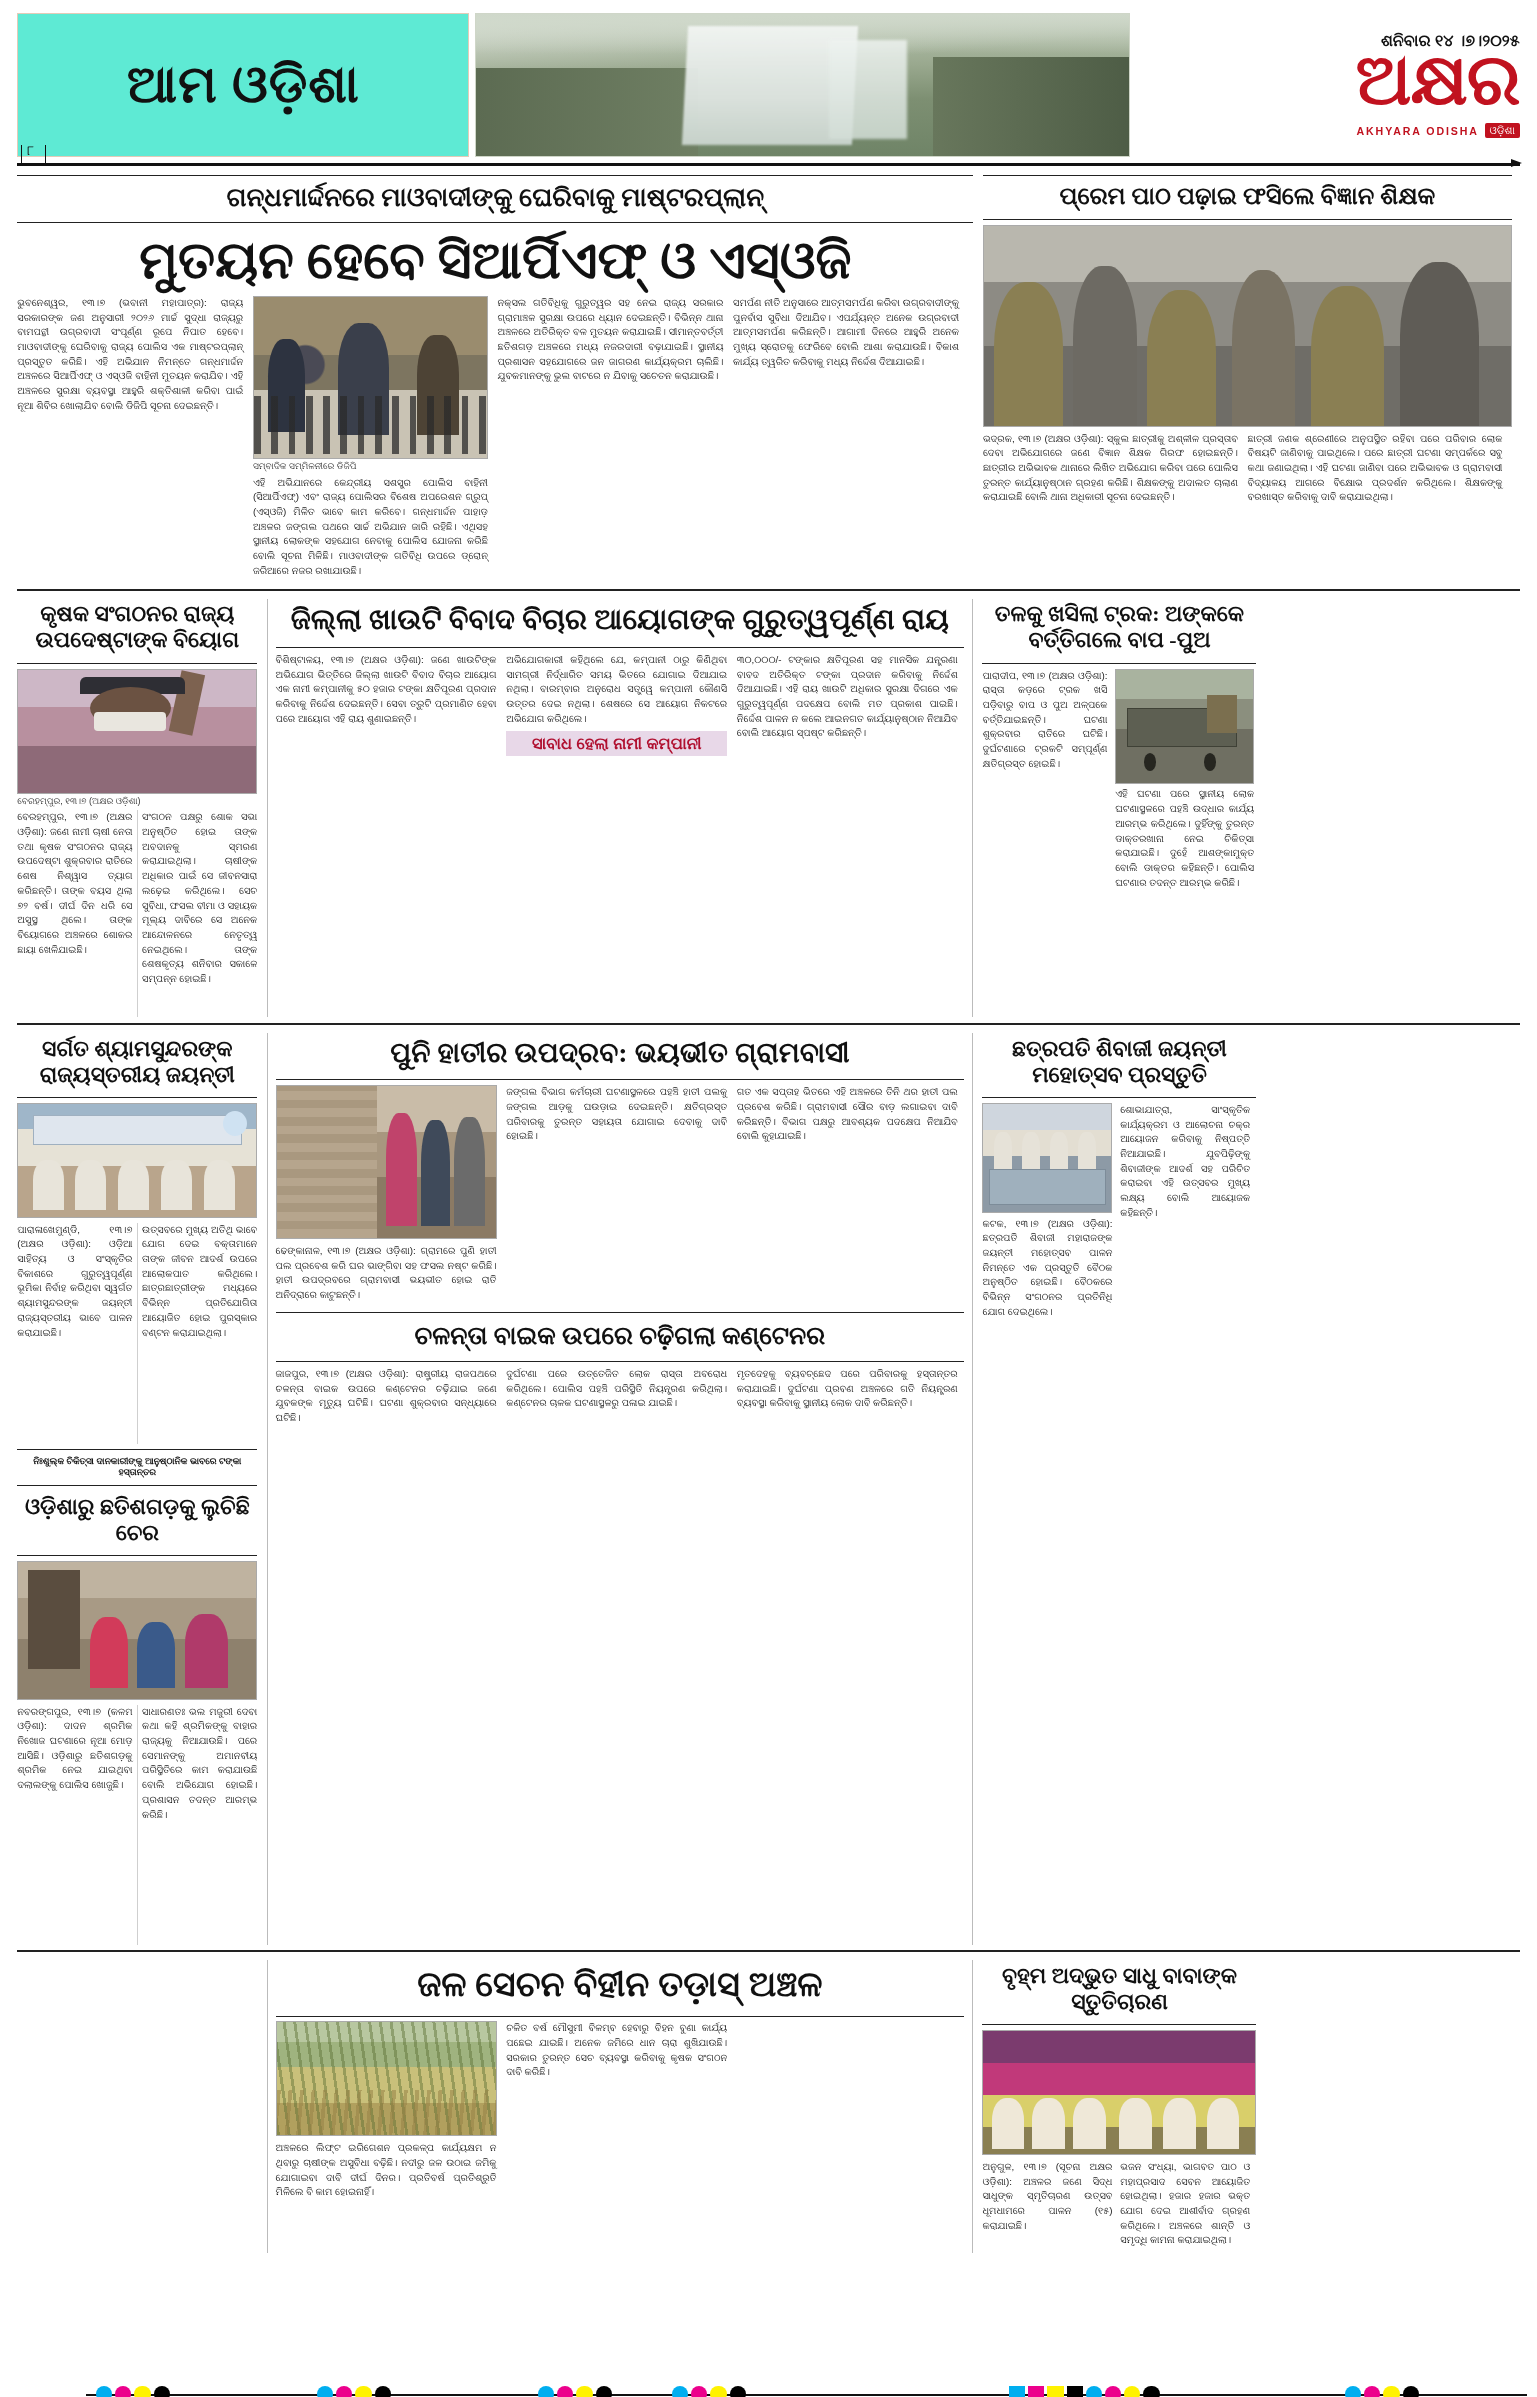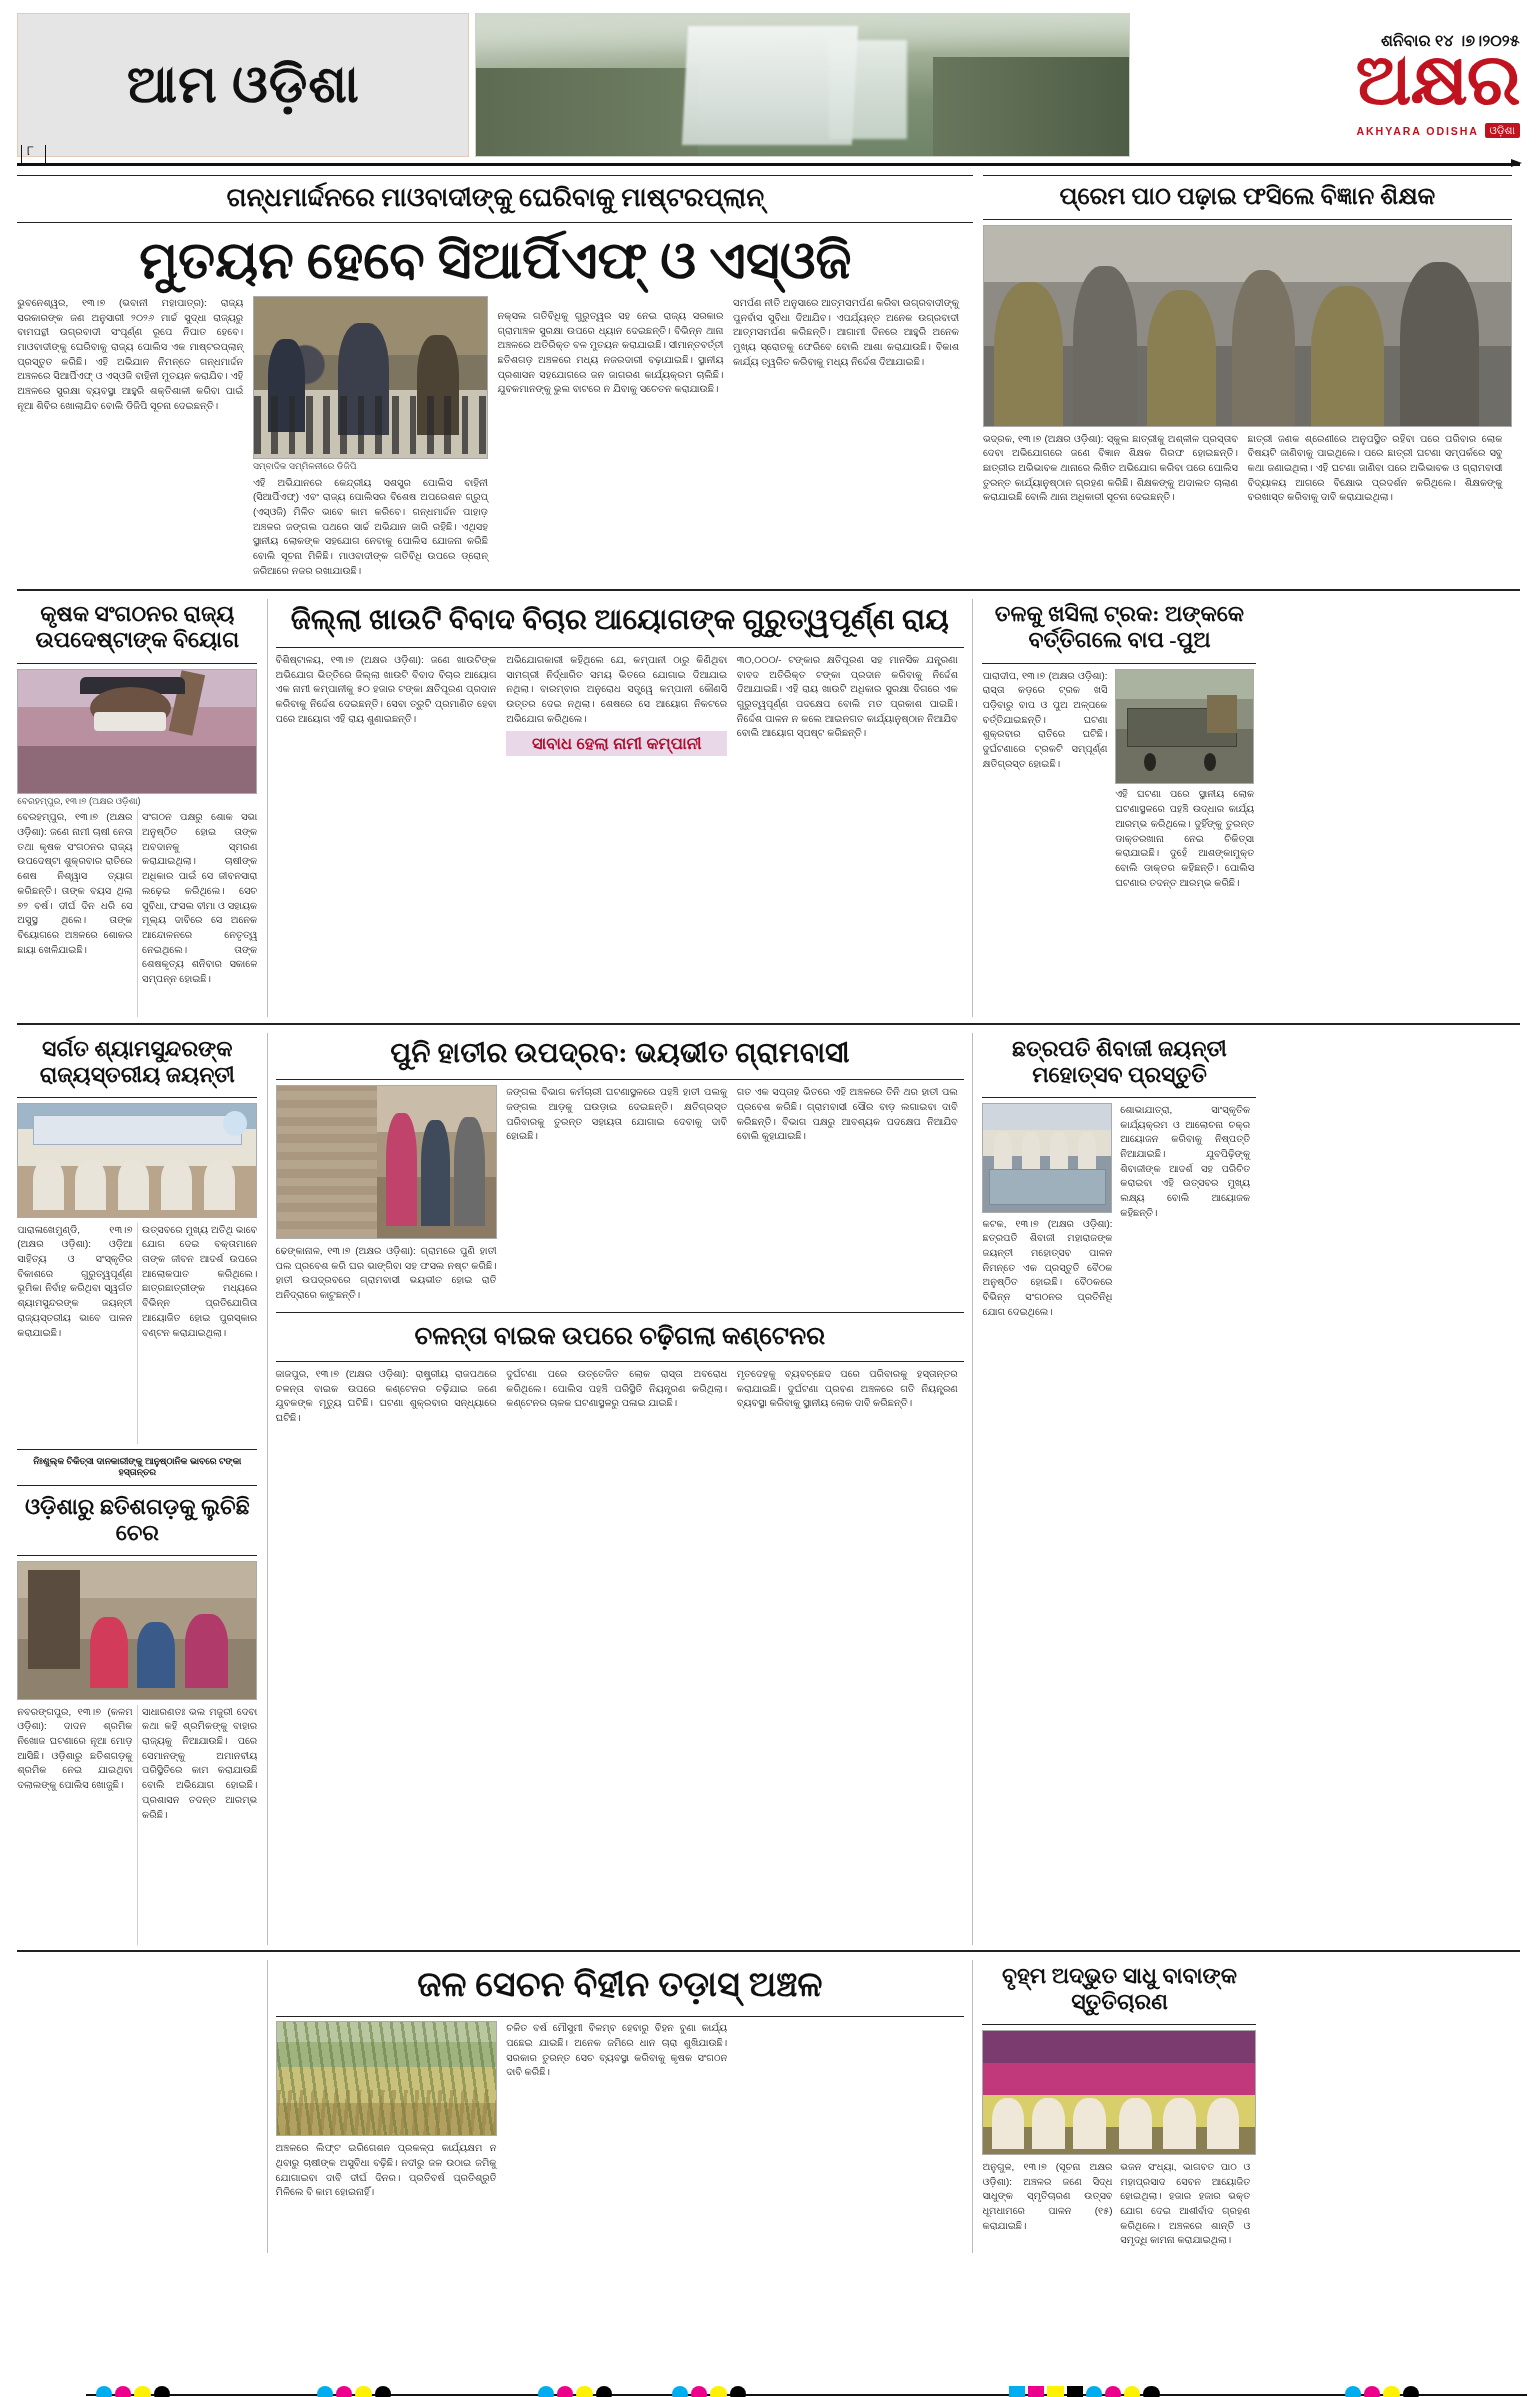--- a/index.html
+++ b/index.html
@@ -10,21 +10,21 @@
     font-family:"Liberation Sans", sans-serif;
     color:#111;
     position:relative;
     overflow:hidden;
   }
   .page { width:1537px; height:2398px; position:relative; padding:0 17.3px; }
 
   
   .masthead { display:flex; align-items:stretch; height:144px; margin-top:13.4px; }
   .mh-left {
-    width:452px; background:#e5e5e5; display:flex; align-items:center; justify-content:center;
+    width:452px; background:#5eead4; display:flex; align-items:center; justify-content:center;
     border:1px solid #e3cbb8;
   }
   .mh-left-text {
     font-size:52px; font-weight:bold; color:#111; letter-spacing:1px;
     font-family:"Liberation Serif", serif;
   }
   .mh-photo {
     flex:1; margin:0 5.8px;
     background:
       linear-gradient(175deg, rgba(255,255,255,.5), rgba(255,255,255,0) 40%),
@@ -286,21 +286,21 @@
             <div class="p1"></div>
               <div class="p2"></div>
               <div class="p3"></div>
             <div class="mic"></div>
           </div>
           <div class="small-cap" style="margin:1.9px 0 3.8px;">ସମ୍ବାଦିକ ସମ୍ମିଳନୀରେ ଡିଜିପି</div>
           <div class="body-txt">
               <p>ଏହି ଅଭିଯାନରେ କେନ୍ଦ୍ରୀୟ ସଶସ୍ତ୍ର ପୋଲିସ ବାହିନୀ (ସିଆର୍ପିଏଫ୍) ଏବଂ ରାଜ୍ୟ ପୋଲିସର ବିଶେଷ ଅପରେଶନ ଗ୍ରୁପ୍ (ଏସ୍ଓଜି) ମିଳିତ ଭାବେ କାମ କରିବେ। ଗନ୍ଧମାର୍ଦ୍ଦନ ପାହାଡ଼ ଅଞ୍ଚଳର ଜଙ୍ଗଲ ପଥରେ ସାର୍ଚ୍ଚ ଅଭିଯାନ ଜାରି ରହିଛି। ଏଥିସହ ସ୍ଥାନୀୟ ଲୋକଙ୍କ ସହଯୋଗ ନେବାକୁ ପୋଲିସ ଯୋଜନା କରିଛି ବୋଲି ସୂଚନା ମିଳିଛି। ମାଓବାଦୀଙ୍କ ଗତିବିଧି ଉପରେ ଡ୍ରୋନ୍ ଜରିଆରେ ନଜର ରଖାଯାଉଛି।</p>
             </div>
         </div>
-        <div style="width:226px;margin-top:13px;" class="body-txt">
+        <div style="width:226px;" class="body-txt">
           <p>ନକ୍ସଲ ଗତିବିଧିକୁ ଗୁରୁତ୍ୱର ସହ ନେଇ ରାଜ୍ୟ ସରକାର ଗ୍ରାମାଞ୍ଚଳ ସୁରକ୍ଷା ଉପରେ ଧ୍ୟାନ ଦେଇଛନ୍ତି। ବିଭିନ୍ନ ଥାନା ଅଞ୍ଚଳରେ ଅତିରିକ୍ତ ବଳ ମୁତୟନ କରାଯାଇଛି। ସୀମାନ୍ତବର୍ତ୍ତୀ ଛତିଶଗଡ଼ ଅଞ୍ଚଳରେ ମଧ୍ୟ ନଜରଦାରୀ ବଢ଼ାଯାଇଛି। ସ୍ଥାନୀୟ ପ୍ରଶାସନ ସହଯୋଗରେ ଜନ ଜାଗରଣ କାର୍ଯ୍ୟକ୍ରମ ଚାଲିଛି। ଯୁବକମାନଙ୍କୁ ଭୁଲ ବାଟରେ ନ ଯିବାକୁ ସଚେତନ କରାଯାଉଛି।</p>
         </div>
         <div style="width:226px;" class="body-txt">
           <p>ସମର୍ପଣ ନୀତି ଅନୁସାରେ ଆତ୍ମସମର୍ପଣ କରିବା ଉଗ୍ରବାଦୀଙ୍କୁ ପୁନର୍ବାସ ସୁବିଧା ଦିଆଯିବ। ଏପର୍ଯ୍ୟନ୍ତ ଅନେକ ଉଗ୍ରବାଦୀ ଆତ୍ମସମର୍ପଣ କରିଛନ୍ତି। ଆଗାମୀ ଦିନରେ ଆହୁରି ଅନେକ ମୁଖ୍ୟ ସ୍ରୋତକୁ ଫେରିବେ ବୋଲି ଆଶା କରାଯାଉଛି। ବିକାଶ କାର୍ଯ୍ୟ ତ୍ୱରିତ କରିବାକୁ ମଧ୍ୟ ନିର୍ଦ୍ଦେଶ ଦିଆଯାଇଛି।</p>
         </div>
       </div>
     </div>
 
     <div class="col c-right">
       <div class="hr-thin"></div>

